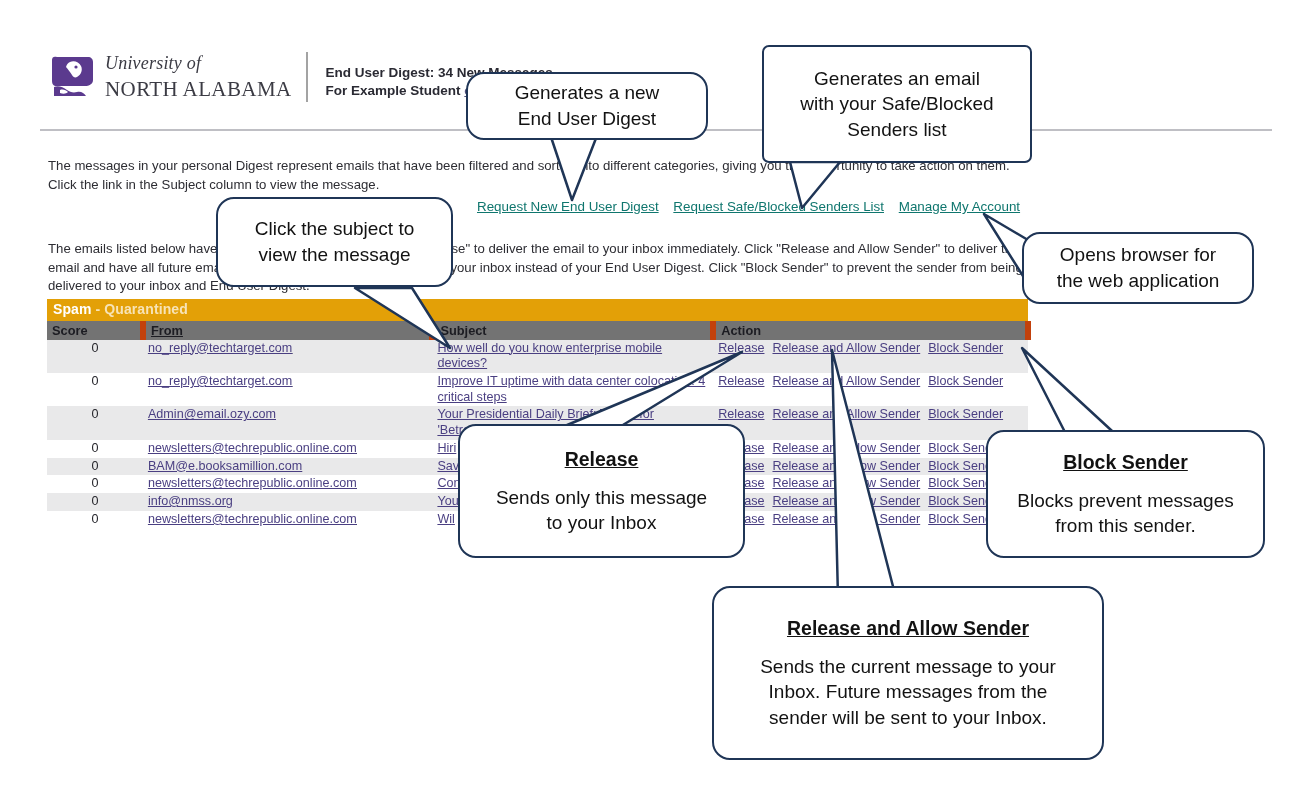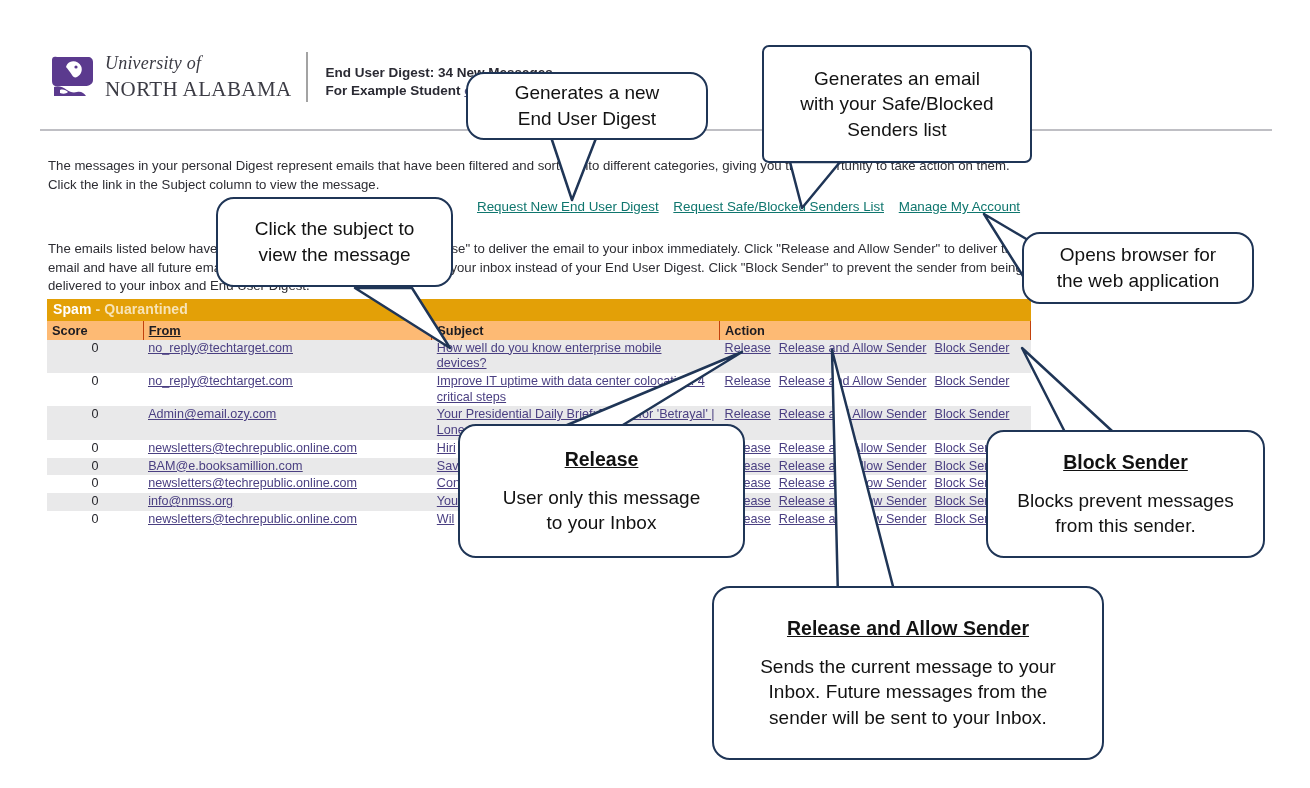--- a/index.html
+++ b/index.html
@@ -119,26 +119,26 @@
     background: #e3a007;
     color: #ffffff;
     font-weight: bold;
     font-size: 14px;
     padding: 2px 6px;
     text-align: left;
     letter-spacing: .1px;
   }
   #digest-table .band .dim { color: #f7e3b6; font-weight: bold; }
   #digest-table th.colhead {
-    background: #fdba74;
+    background: #737373;
     color: #1c1c22;
     font-weight: bold;
     text-align: left;
     padding: 2px 5px;
-    border-right: 1px solid #c2410c;
+    border-right: 6px solid #c2410c;
     font-size: 12.8px;
   }
   #digest-table td {
     padding: 1px 5px;
     vertical-align: top;
     line-height: 1.25;
   }
   #digest-table tr.r-alt td { background: #e9e9ea; }
   #digest-table tr.r-plain td { background: #ffffff; }
   .c-score { width: 86px; text-align: center; color: #26262c; }
@@ -351,21 +351,21 @@
 <div class="callout" style="left:216px; top:197px; width:237px; height:90px;">
   <div class="bdy">
     <span class="line">Click the subject to</span>
     <span class="line">view the message</span>
   </div>
 </div>
 
 <div class="callout" style="left:458px; top:424px; width:287px; height:134px;">
   <div class="ttl">Release</div>
   <div class="bdy">
-    <span class="line">User only this message</span>
+    <span class="line">Sends only this message</span>
     <span class="line">to your Inbox</span>
   </div>
 </div>
 
 <div class="callout" style="left:986px; top:430px; width:279px; height:128px;">
   <div class="ttl">Block Sender</div>
   <div class="bdy">
     <span class="line">Blocks prevent messages</span>
     <span class="line">from this sender.</span>
   </div>

